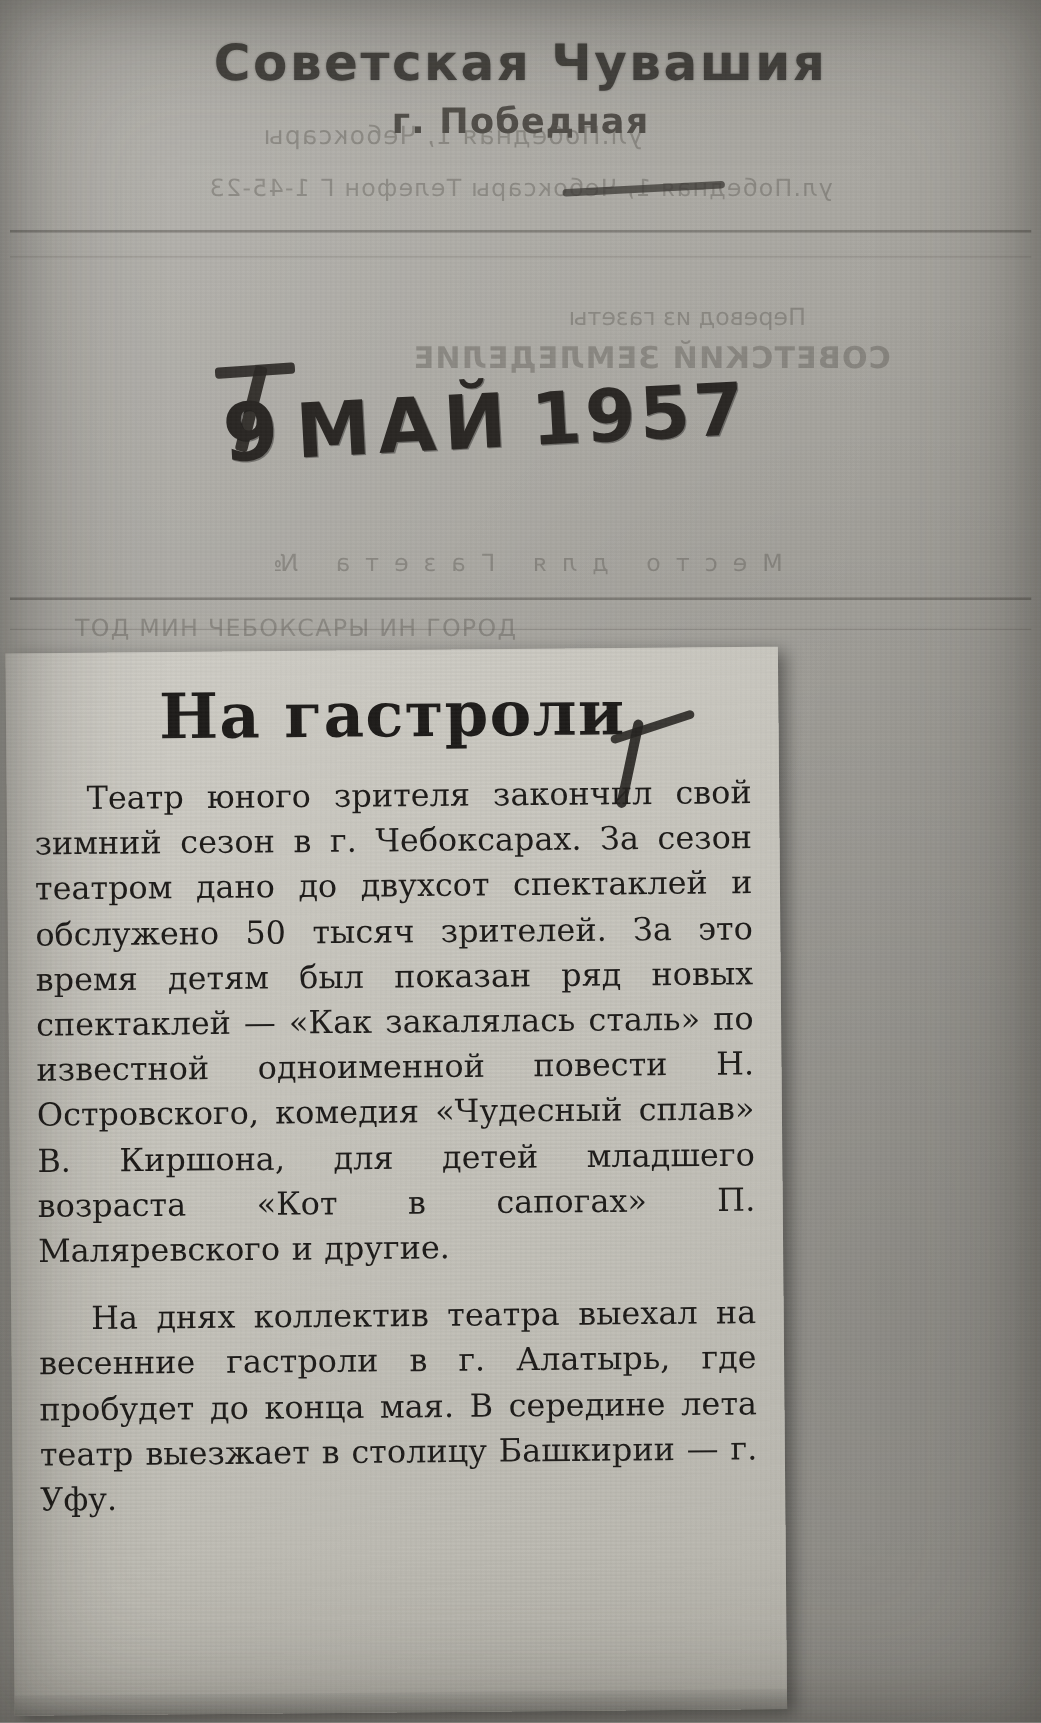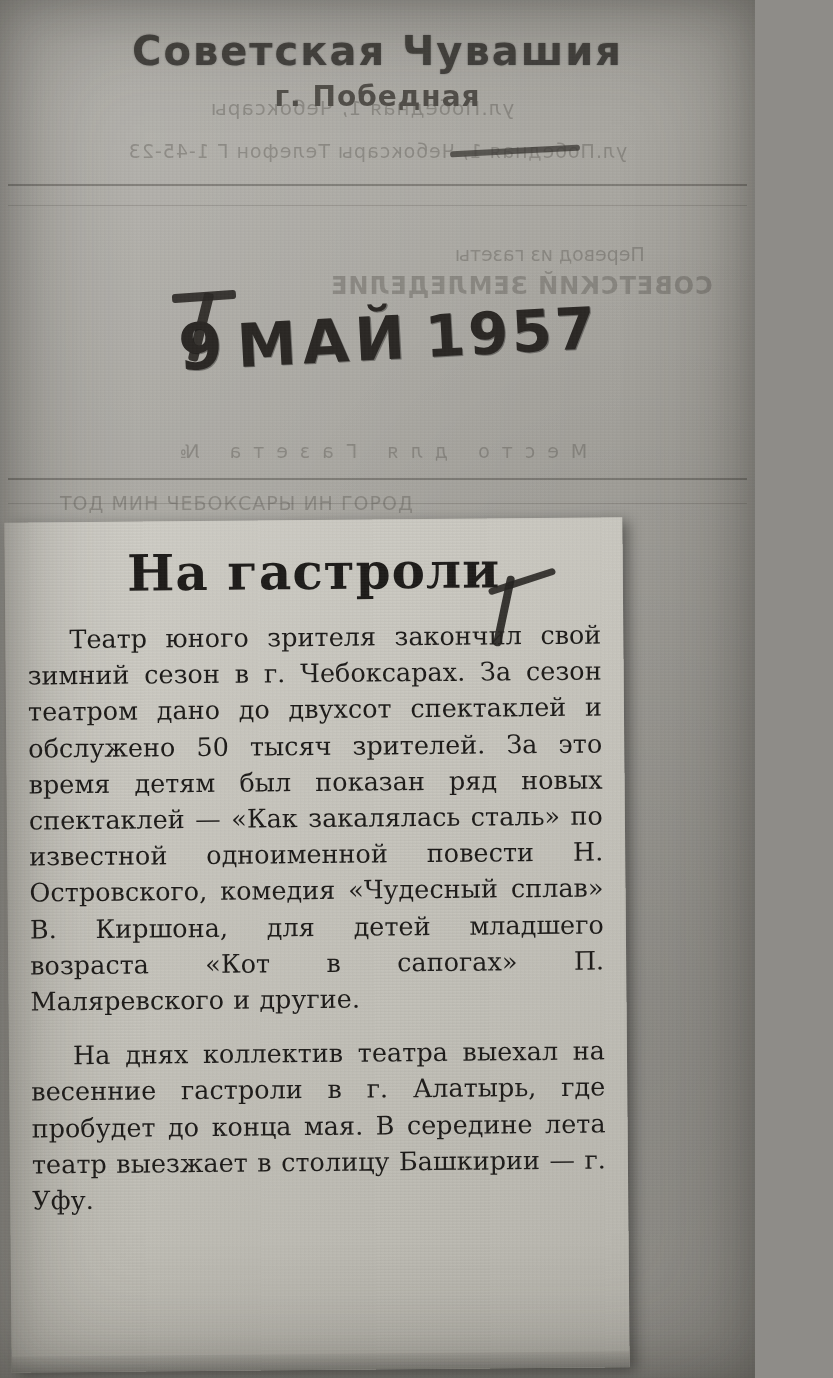--- a/index.html
+++ b/index.html
@@ -5,21 +5,21 @@
   html, body {
     margin: 0;
     padding: 0;
     background: #8e8c88;
   }
   body {
     font-family: "Liberation Serif", serif;
   }
   .page {
     position: relative;
-    width: 755px;
+    width: 833px;
     height: 1378px;
     overflow: hidden;
     background:
       radial-gradient(ellipse at 20% 10%, rgba(255,255,255,0.10), rgba(0,0,0,0) 60%),
       radial-gradient(ellipse at 85% 75%, rgba(0,0,0,0.10), rgba(0,0,0,0) 55%),
       linear-gradient(160deg, #adaba5 0%, #a6a49e 35%, #9e9c96 70%, #97958f 100%);
   }
   
   .grain {
     position: absolute;

